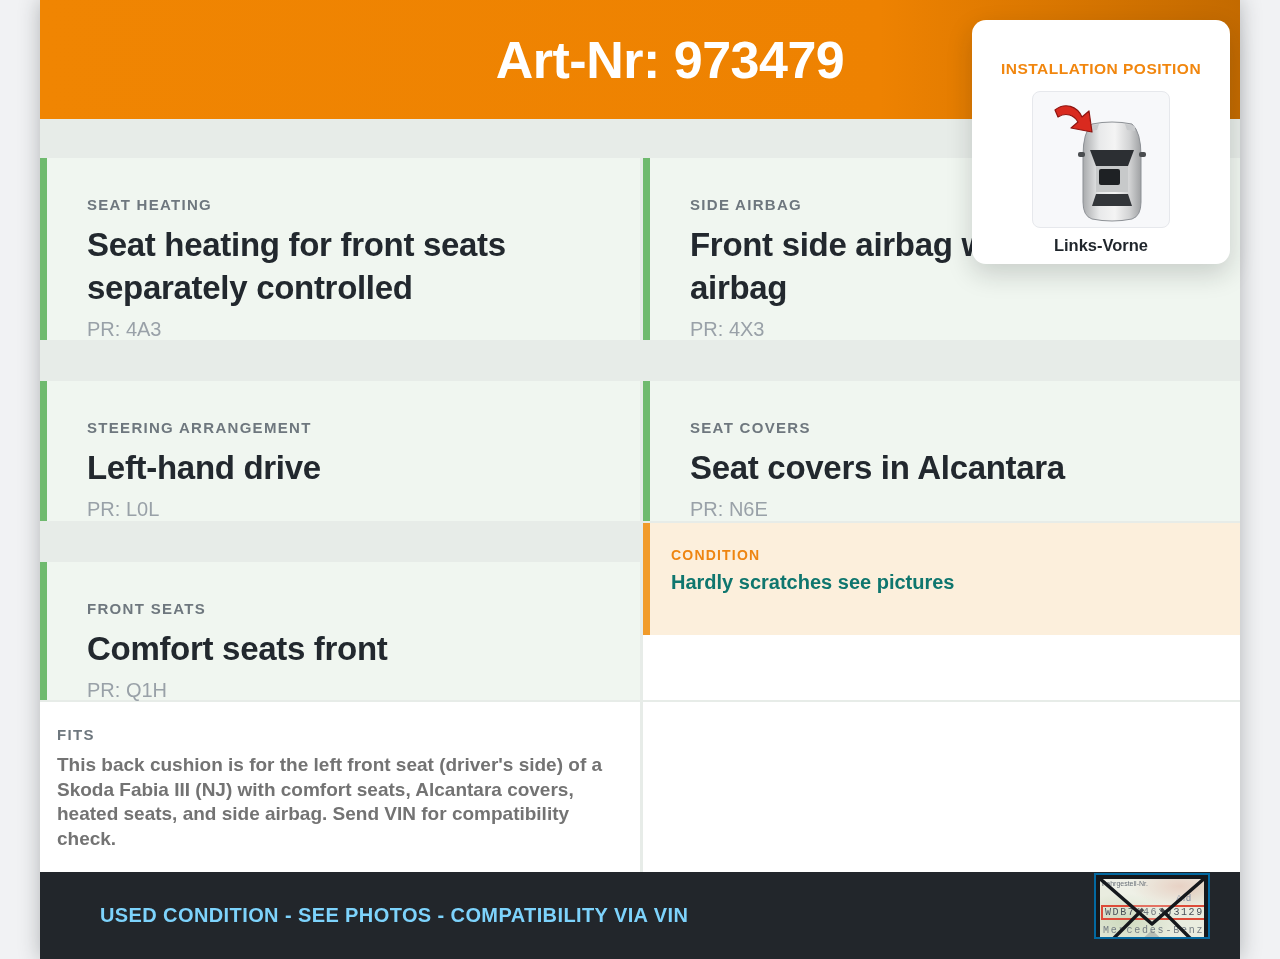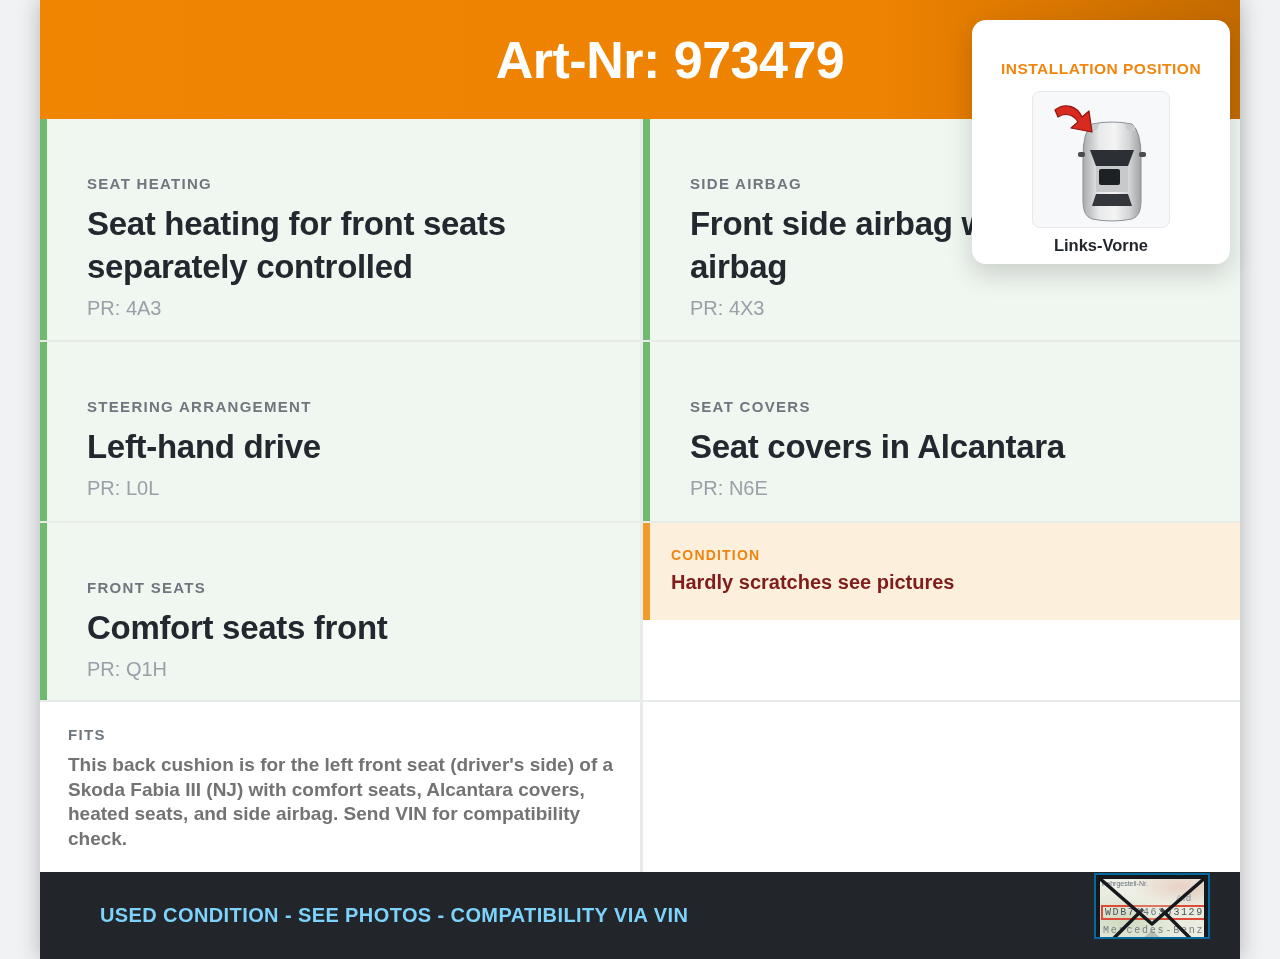--- a/index.html
+++ b/index.html
@@ -31,49 +31,50 @@
   .grid {
     display:grid;
     grid-template-columns:600px 597px;
     grid-template-rows:221px 179px 177px 170px;
     gap:2px 3px;
     background:#e7ece8;
   }
   .card {
     background:#f0f6f0;
     border-left:7px solid #6fba6e;
-    padding:56px 18px 0 40px;
+    padding:38px 18px 0 40px;
+    margin-top:39px;
   }
   .card-label {
     font-size:15px; font-weight:700; color:#6e777e; letter-spacing:1.3px;
   }
   .card-title {
     font-size:33px; font-weight:700; color:#22282e;
     line-height:43px; margin-top:10px; letter-spacing:-0.3px;
     white-space:pre-line;
   }
   .card-pr {
     font-size:20px; font-weight:500; color:#99a1a8; margin-top:9px;
   }
   .cell-right3 { background:#ffffff; }
   .condition-card {
-    height:97px;
+    height:112px;
     background:#fcefdc;
     border-left:7px solid #f19b2b;
     padding:24px 20px 0 21px;
   }
   .condition-label {
     font-size:14px; font-weight:700; color:#ee8511; letter-spacing:1.2px;
   }
   .condition-text {
-    font-size:20px; font-weight:600; color:#7f1d1d; margin-top:8px;
+    font-size:20px; font-weight:600; color:#0f766e; margin-top:8px;
   }
   .fits-card {
     background:#ffffff;
-    padding:24px 24px 0 28px;
+    padding:24px 24px 0 17px;
   }
   .fits-text {
     font-size:19px; font-weight:700; color:#737373;
     line-height:24.5px; margin-top:10px; max-width:578px;
   }
   .cell-empty { background:#ffffff; }
   
   .footer {
     position:relative;
     height:87px;

